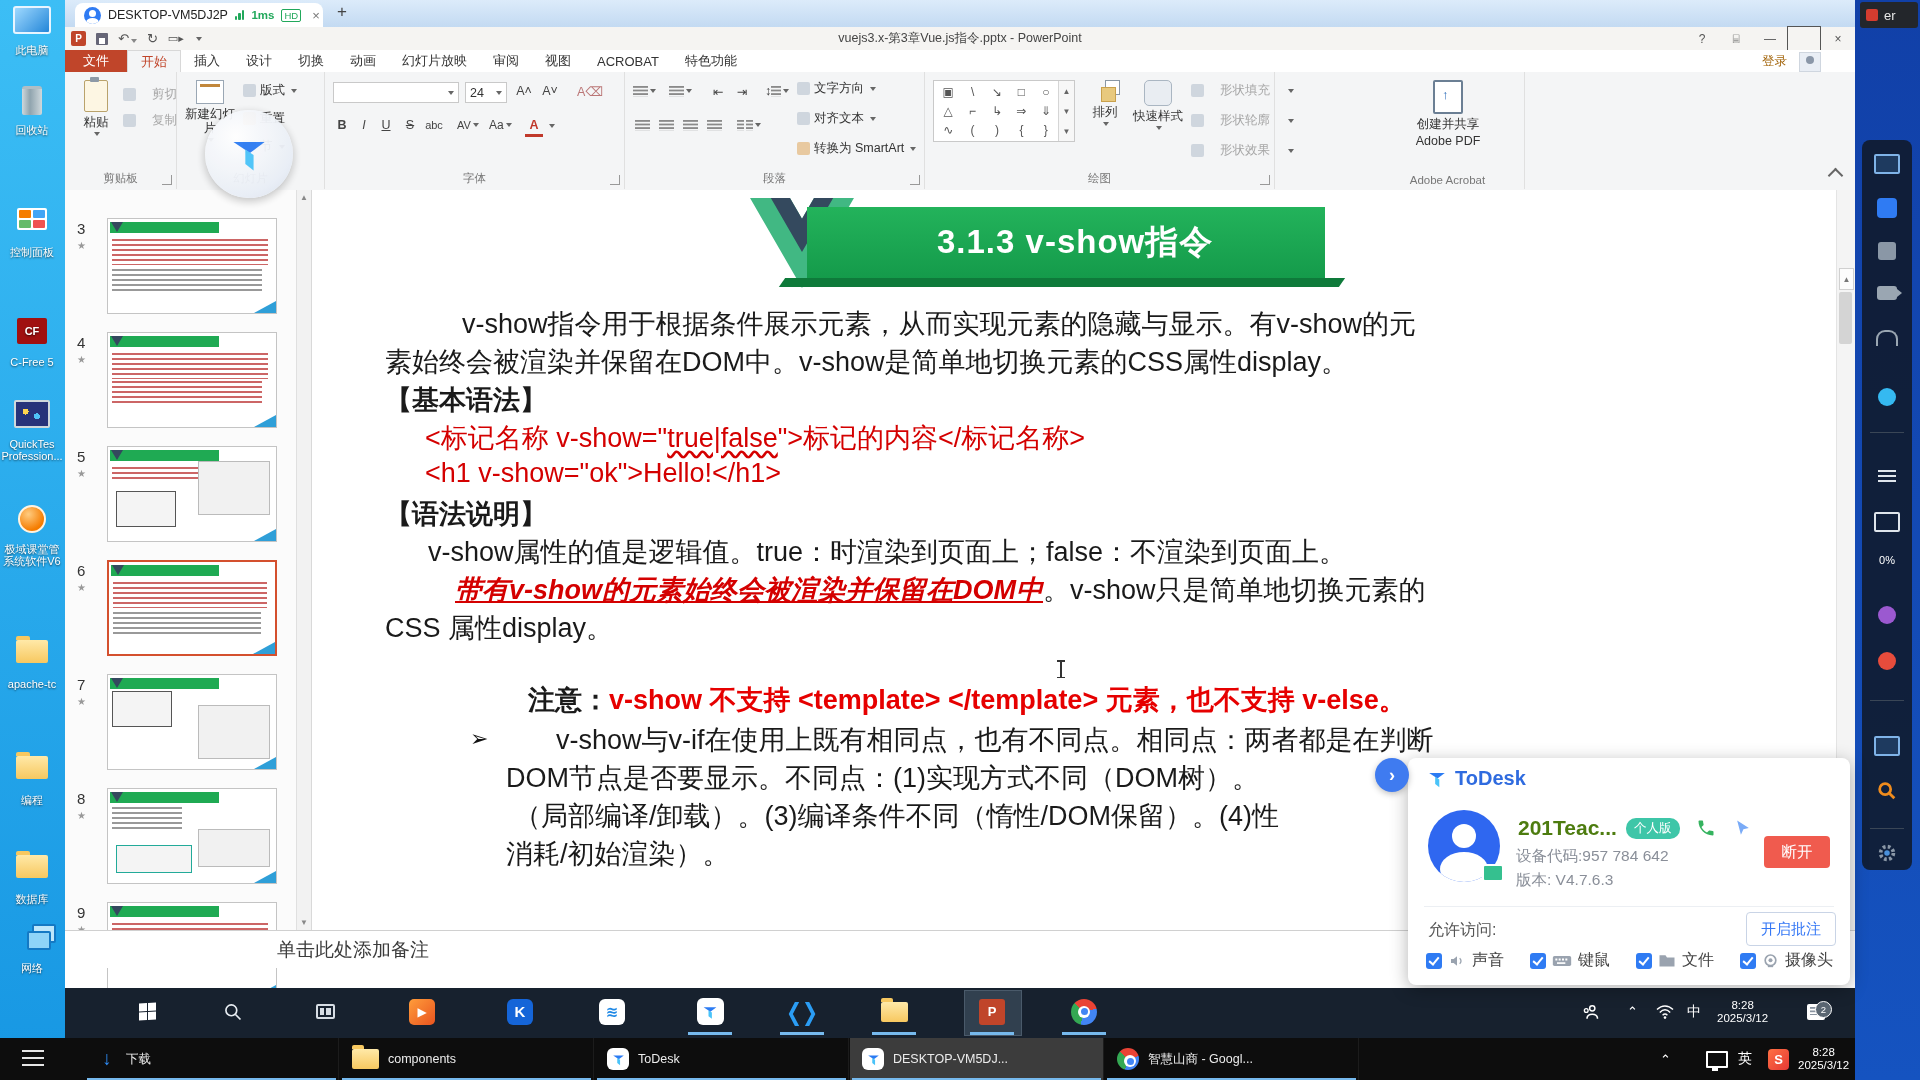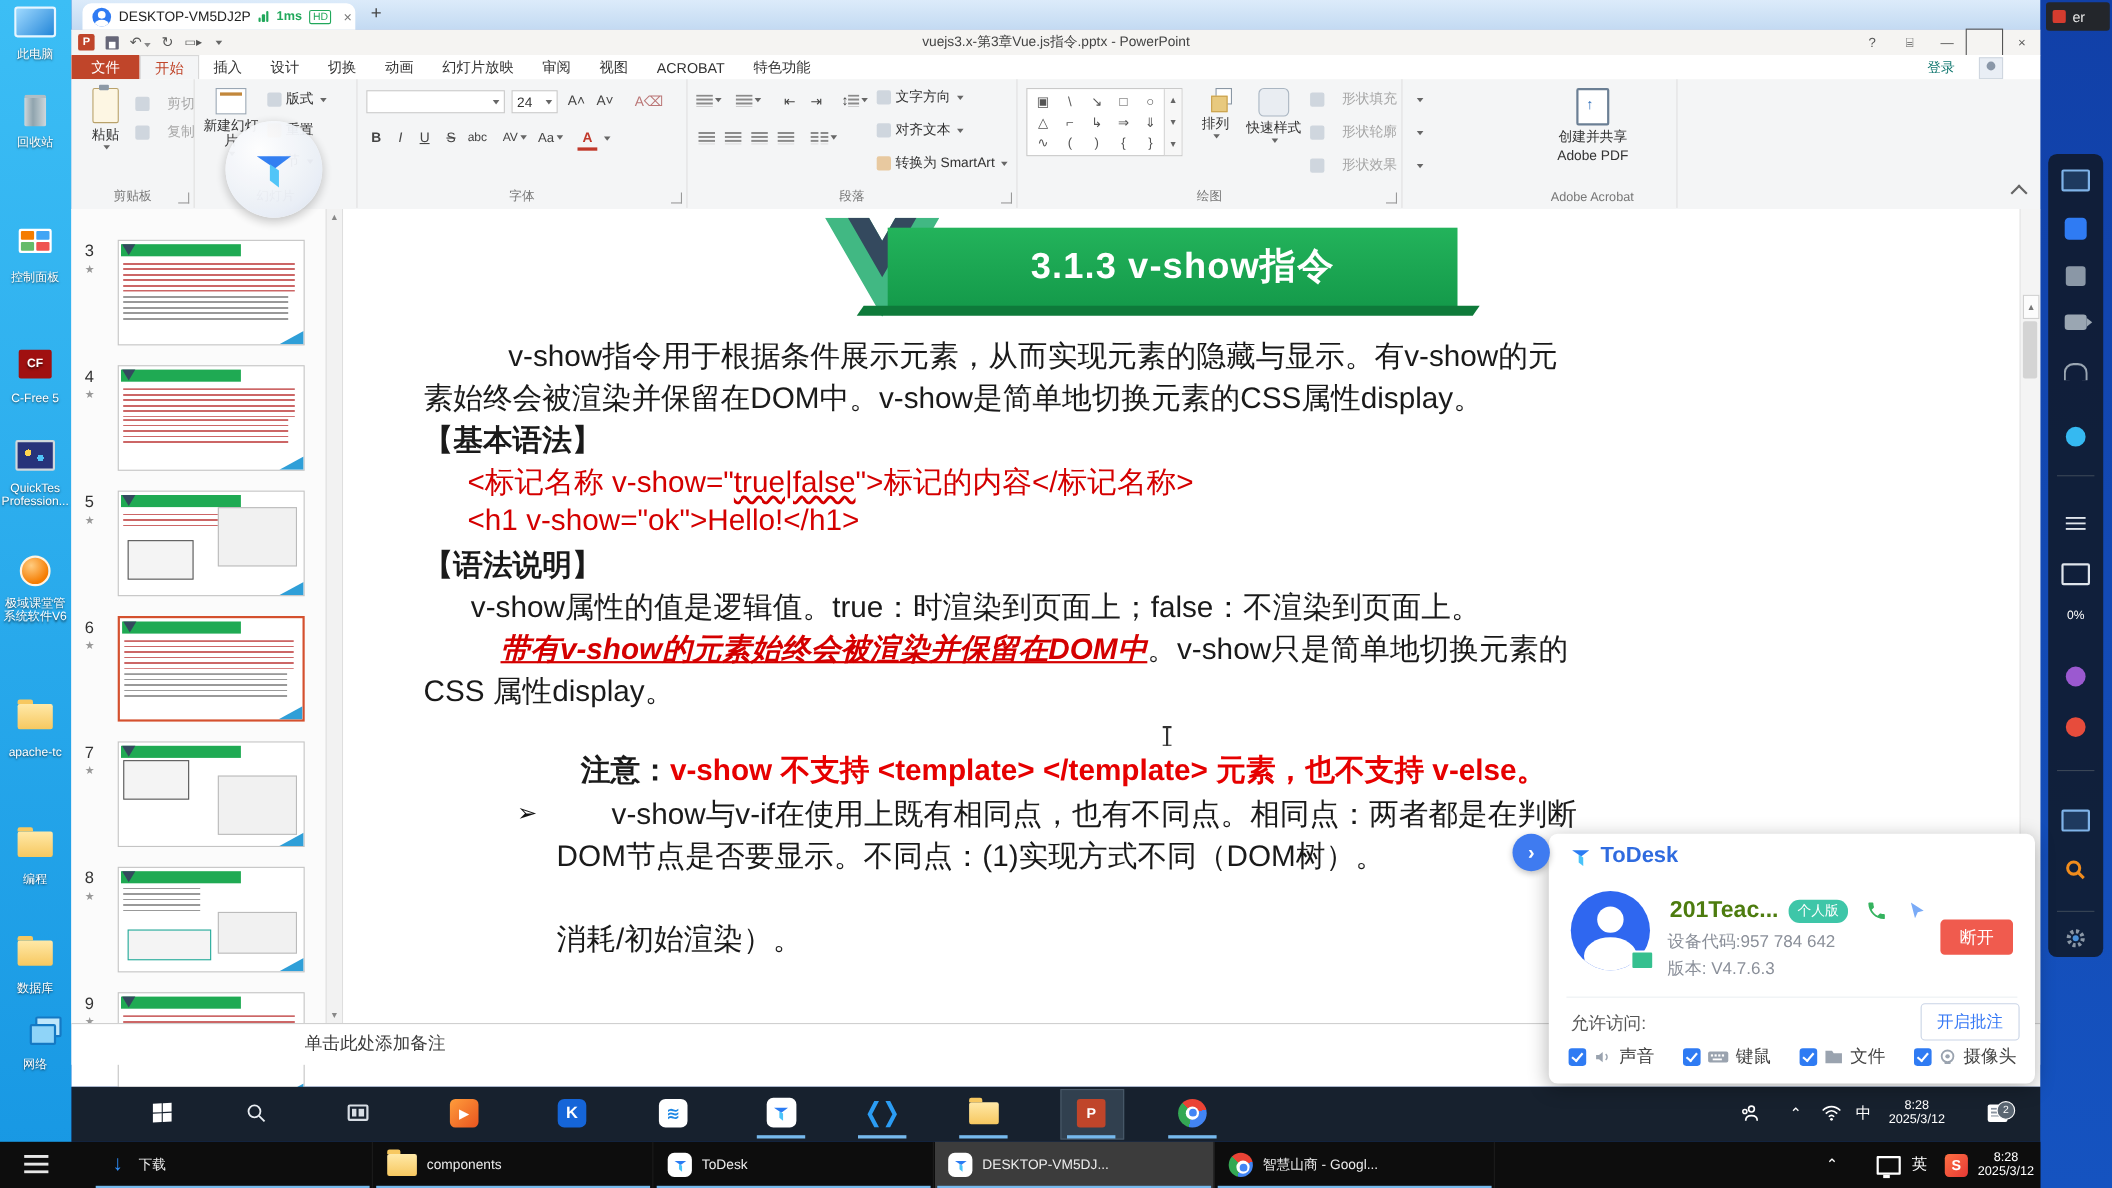--- a/index.html
+++ b/index.html
@@ -55,21 +55,21 @@
     font-size:12.5px;color:#444;pointer-events:none;}
   .wctrl{position:absolute;right:0;top:0;height:23px;display:flex;}
   .wctrl span{width:34px;height:23px;display:flex;align-items:center;justify-content:center;color:#555;font-size:12px;}
   .box-restore{width:9px;height:9px;border:1px solid #555;}
 
   
   .rtabs{position:absolute;left:0;top:23px;width:100%;height:22px;background:#fff;display:flex;align-items:stretch;font-size:13px;}
   .ftab{background:#c0452a;color:#fff;width:62px;display:flex;align-items:center;justify-content:center;}
   .rtab{padding:0 13px;display:flex;align-items:center;color:#333;}
   .rtab.active{color:#c0452a;background:#f4f5f6;border:1px solid #d8d8d8;border-bottom:none;}
-  .signin{position:absolute;right:78px;top:0;height:22px;display:flex;align-items:center;font-size:12.5px;color:#0f766e;}
+  .signin{position:absolute;right:68px;top:0;height:22px;display:flex;align-items:center;font-size:12.5px;color:#a16207;}
   .acct-box{position:absolute;right:34px;top:2px;width:20px;height:18px;background:#e9eef5;border:1px solid #cfd6df;
     display:flex;align-items:center;justify-content:center;}
   .acct-box i{width:8px;height:8px;border-radius:50%;background:#8a97a8;position:relative;top:-2px;}
 
   
   .ribbon{position:absolute;left:0;top:45px;width:100%;height:118px;background:#f4f5f6;border-bottom:1px solid #cfcfcf;font-size:12.5px;color:#333;}
   .rgroup{position:absolute;top:0;height:117px;border-right:1px solid #e0e0e0;box-sizing:border-box;}
   .glabel{position:absolute;bottom:3px;left:0;right:0;text-align:center;font-size:11.5px;color:#777;}
   .dlg{position:absolute;bottom:4px;right:4px;width:9px;height:9px;border-right:1.5px solid #999;border-bottom:1.5px solid #999;}
   .bigbtn{position:absolute;display:flex;flex-direction:column;align-items:center;gap:3px;text-align:center;line-height:14px;}
@@ -135,21 +135,21 @@
   .red-b{color:#e60000;font-weight:bold;}
   .red-iu{color:#d40000;font-style:italic;font-weight:bold;text-decoration:underline;}
   .wavy{text-decoration:underline wavy;text-underline-offset:3px;}
   .bullet-arrow{position:absolute;font-size:22px;color:#111;}
   .ibeam{position:absolute;width:1.5px;height:18px;background:#333;}
   .ibeam:before,.ibeam:after{content:"";position:absolute;left:-3px;width:8px;height:1.5px;background:#333;}
   .ibeam:after{bottom:0;}
   .slide-tri{position:absolute;width:0;height:0;border-left:62px solid transparent;border-bottom:56px solid #2f9fd8;}
 
   .notesbar{position:absolute;left:0;top:903px;width:100%;height:38px;background:#fff;border-top:1px solid #d0d0d0;
-    display:flex;align-items:center;padding-left:212px;box-sizing:border-box;font-size:16px;color:#3c3c3c;}
+    display:flex;align-items:center;padding-left:212px;box-sizing:border-box;font-size:19px;color:#3c3c3c;}
 
   .statusbar{position:absolute;left:0;top:941px;width:100%;height:20px;background:#c0452a;color:#fff;font-size:12.5px;
     display:flex;align-items:center;}
   .statusbar .sleft{margin-left:45px;display:flex;align-items:center;gap:14px;}
   .st-ic{width:11px;height:13px;border:1.5px solid #fff;border-radius:1px;}
   .st-notes{position:absolute;left:1430px;display:flex;align-items:center;gap:5px;}
   .st-notes i{width:12px;height:9px;background:linear-gradient(#fff 1.5px,transparent 1.5px);background-size:100% 3.5px;}
 
   
   .ball{position:absolute;left:205px;top:110px;width:88px;height:88px;border-radius:50%;z-index:6;
@@ -676,20 +676,21 @@
         <div class="sl" style="left:143px;top:382px">
           <span class="red-iu" data-interactable="false">带有v-show的元素始终会被渲染并保留在DOM中</span><span data-interactable="false">。v-show只是简单地切换元素的</span>
         </div>
         <div class="sl" style="left:73px;top:420px" data-interactable="false">CSS 属性display。</div>
         <div class="sl" style="left:216px;top:492px">
           <b data-interactable="false">注意：</b><span class="red-b" data-interactable="false">v-show 不支持 &lt;template&gt; &lt;/template&gt; 元素，也不支持 v-else。</span>
         </div>
         <span class="bullet-arrow" style="left:158px;top:536px" data-interactable="false">➢</span>
         <div class="sl" style="left:244px;top:532px" data-interactable="false">v-show与v-if在使用上既有相同点，也有不同点。相同点：两者都是在判断</div>
         <div class="sl" style="left:194px;top:570px" data-interactable="false">DOM节点是否要显示。不同点：(1)实现方式不同（DOM树）。</div>
+        <div class="sl" style="left:202px;top:608px" data-interactable="false">（局部编译/卸载）。(3)编译条件不同（惰性/DOM保留）。(4)性</div>
         <div class="sl" style="left:194px;top:646px" data-interactable="false">消耗/初始渲染）。</div>
 
         <span class="ibeam" style="left:748px;top:470px" data-interactable="false"></span>
         <span class="slide-tri" style="right:155px;bottom:42px" data-interactable="false"></span>
       </div>
       <div class="sscroll" data-interactable="true">
         <span class="up" data-interactable="true">▲</span>
         <span class="tmb" data-interactable="true"></span>
       </div>
     </div>

